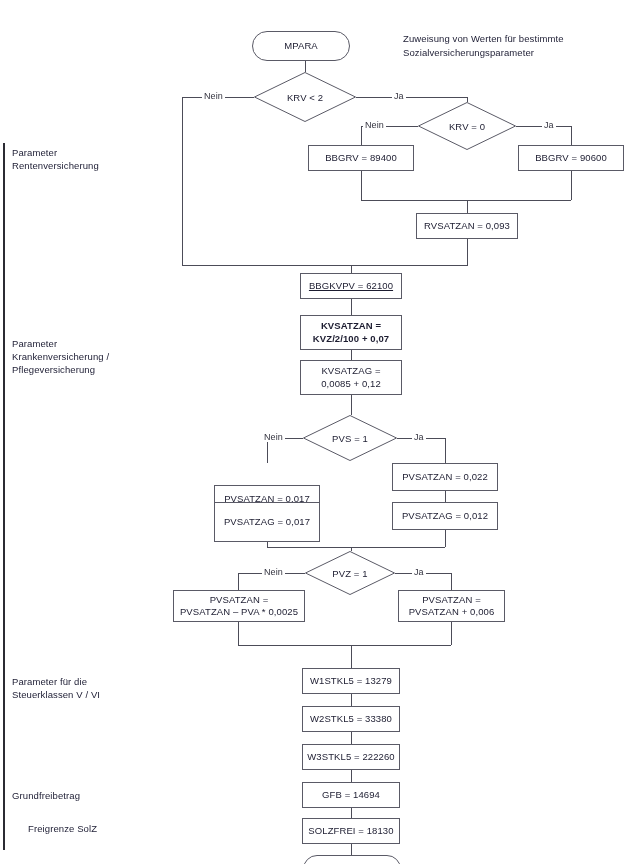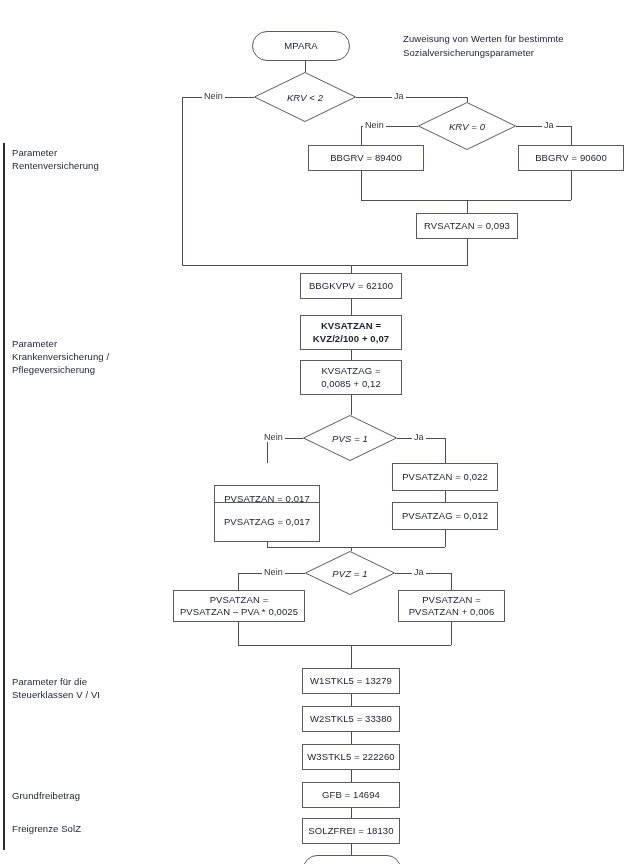--- a/index.html
+++ b/index.html
@@ -52,21 +52,20 @@
     white-space:pre-line;
     letter-spacing:.1px;
     z-index:3;
   }
   .node.term{ border-radius:16px; }
 
   
   .diamond{
     position:absolute;
     z-index:3;
-    font-style:italic;
   }
   .diamond svg{display:block;}
   .diamond .dlabel{
     position:absolute;
     left:0;top:0;right:0;bottom:0;
     display:flex;align-items:center;justify-content:center;
     font-size:9.5px;color:#1c1c30;letter-spacing:.1px;
   }
 
   
@@ -101,21 +100,21 @@
 
   <div id="side-labels">
       <div class="side-label" style="left: 12px; top: 121px;">Parameter
 Rentenversicherung</div>
       <div class="side-label" style="left: 12px; top: 312px;">Parameter
 Krankenversicherung /
 Pflegeversicherung</div>
       <div class="side-label" style="left: 12px; top: 650px;">Parameter für die
 Steuerklassen V / VI</div>
       <div class="side-label" style="left: 12px; top: 764px;">Grundfreibetrag</div>
-      <div class="side-label" style="left: 12px; top: 797px;">Freigrenze SolZ</div>
+      <div class="side-label" style="left: 28px; top: 797px;">Freigrenze SolZ</div>
     </div>
   <div id="lines">
       <div class="ln lnv" style="left: 305px; top: 36px; height: 11px;"></div>
       <div class="ln lnh" style="left: 182px; top: 72px; width: 72px;"></div>
       <div class="ln lnv" style="left: 182px; top: 72px; height: 168px;"></div>
       <div class="ln lnh" style="left: 356px; top: 72px; width: 112px;"></div>
       <div class="ln lnv" style="left: 467px; top: 72px; height: 5px;"></div>
       <div class="ln lnh" style="left: 361px; top: 101px; width: 57px;"></div>
       <div class="ln lnv" style="left: 361px; top: 101px; height: 19px;"></div>
       <div class="ln lnh" style="left: 516px; top: 101px; width: 55px;"></div>
@@ -149,24 +148,24 @@
       <div class="ln lnh" style="left: 238px; top: 620px; width: 213px;"></div>
       <div class="ln lnv" style="left: 351px; top: 620px; height: 23px;"></div>
       <div class="ln lnv" style="left: 351px; top: 669px; height: 12px;"></div>
       <div class="ln lnv" style="left: 351px; top: 707px; height: 12px;"></div>
       <div class="ln lnv" style="left: 351px; top: 745px; height: 12px;"></div>
       <div class="ln lnv" style="left: 351px; top: 783px; height: 10px;"></div>
       <div class="ln lnv" style="left: 351px; top: 819px; height: 11px;"></div>
     </div>
   <div id="nodes">
       <div class="node term" style="left: 252px; top: 6px; width: 98px; height: 30px;">MPARA</div>
-      <div class="node" style="left: 308px; top: 120px; width: 116px; height: 26px;">BBGRV = 89400</div>
+      <div class="node" style="left: 308px; top: 120px; width: 106px; height: 26px;">BBGRV = 89400</div>
       <div class="node" style="left: 518px; top: 120px; width: 106px; height: 26px;">BBGRV = 90600</div>
       <div class="node" style="left: 416px; top: 188px; width: 102px; height: 26px;">RVSATZAN = 0,093</div>
-      <div class="node" style="left: 300px; top: 248px; width: 102px; height: 26px;">BBGKVPV = 62100</div>
+      <div class="node" style="left: 300px; top: 248px; width: 102px; height: 26px; text-decoration: underline;">BBGKVPV = 62100</div>
       <div class="node" style="left: 300px; top: 290px; width: 102px; height: 35px; font-weight: bold;">KVSATZAN =
 KVZ/2/100 + 0,07</div>
       <div class="node" style="left: 300px; top: 335px; width: 102px; height: 35px;">KVSATZAG =
 0,0085 + 0,12</div>
       <div class="node" style="left: 214px; top: 460px; width: 106px; height: 28px;">PVSATZAN = 0,017</div>
       <div class="node" style="left: 392px; top: 438px; width: 106px; height: 28px;">PVSATZAN = 0,022</div>
       <div class="node" style="left: 214px; top: 477px; width: 106px; height: 40px;">PVSATZAG = 0,017</div>
       <div class="node" style="left: 392px; top: 477px; width: 106px; height: 28px;">PVSATZAG = 0,012</div>
       <div class="node" style="left: 173px; top: 565px; width: 132px; height: 32px;">PVSATZAN =
 PVSATZAN – PVA * 0,0025</div>

